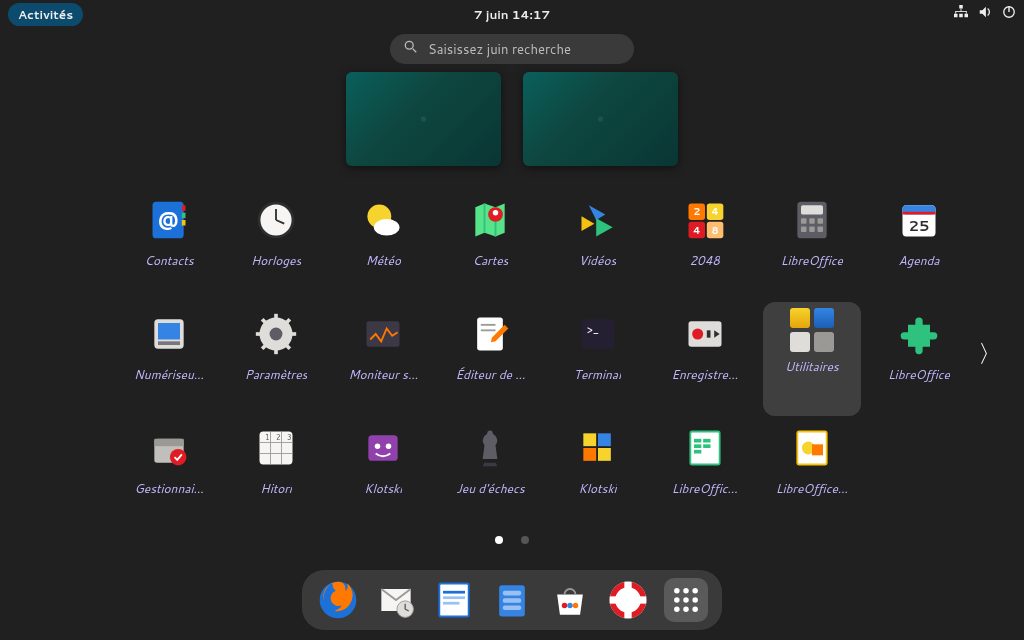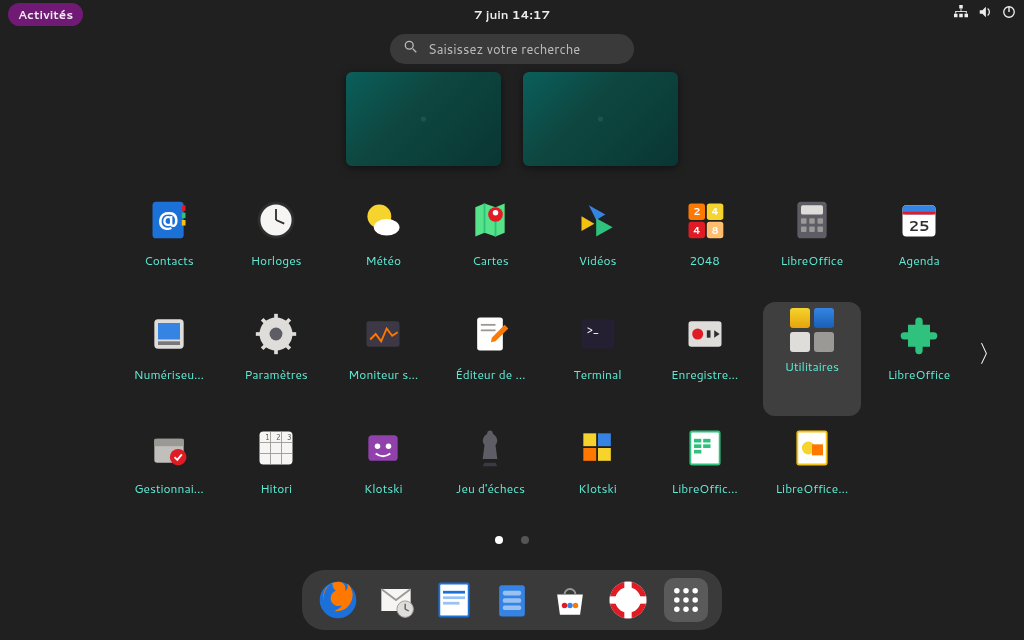--- a/index.html
+++ b/index.html
@@ -1,29 +1,29 @@
 <!DOCTYPE html>
 <html><head>
 <meta charset="utf-8">
 <style>
   * { margin:0; padding:0; box-sizing:border-box; font-family: Cantarell, -apple-system, sans-serif; }
   body { width:1024px; height:640px; background:#202020; color:#eee; overflow:hidden; position:relative; }
   .topbar { position:absolute; top:0; left:0; right:0; height:28px; display:flex; align-items:center; padding:0 8px; font-size:12px; font-weight:600; }
-  .activities { background:#701a75; padding:3px 10px; border-radius:12px; cursor:pointer; }
+  .activities { background:#0c4a6e; padding:3px 10px; border-radius:12px; cursor:pointer; }
   .datetime { position:absolute; left:50%; transform:translateX(-50%); }
   .tray { position:absolute; right:8px; display:flex; gap:10px; align-items:center; }
   .tray svg { width:14px; height:14px; fill:#eee; }
   .search { position:absolute; top:34px; left:50%; transform:translateX(-50%); width:244px; height:30px; background:#3a3a3a; border-radius:20px; display:flex; align-items:center; padding:0 14px; gap:10px; color:#bbb; font-size:13px; }
   .search svg { width:14px; height:14px; fill:#bbb; }
   .workspaces { position:absolute; top:72px; left:50%; transform:translateX(-50%); display:flex; gap:22px; }
   .ws { width:155px; height:94px; background:linear-gradient(135deg,#0a5f5c 0%,#0e4740 40%,#093634 100%); border-radius:6px; position:relative; box-shadow:0 2px 8px rgba(0,0,0,.5); }
   .ws::after { content:""; position:absolute; inset:0; background:radial-gradient(circle at 50% 50%, rgba(255,255,255,.08) 0 2px, transparent 3px); }
   .grid { position:absolute; top:188px; left:120px; right:56px; display:grid; grid-template-columns:repeat(8,98px); grid-template-rows:repeat(3,114px); justify-content:space-between; }
   .app { display:flex; flex-direction:column; align-items:center; gap:8px; cursor:pointer; padding-top:8px;}
-  .app-label { font-size:12px; max-width:92px; white-space:nowrap; overflow:hidden; text-overflow:ellipsis; color:#5eead4;}
+  .app-label { font-size:12px; max-width:92px; white-space:nowrap; overflow:hidden; text-overflow:ellipsis; color:#c4b5fd;font-style:italic;}
   .ic { width:48px; height:48px; display:flex; align-items:center; justify-content:center; border-radius:8px; }
   .folder { background:#3f3f3f; border-radius:12px; padding:6px 10px 22px; display:flex; flex-direction:column; align-items:center; gap:6px; }
   .folder .mini { display:grid; grid-template-columns:repeat(2,20px); gap:4px; }
   .folder .mini div { width:20px; height:20px; border-radius:3px; }
   .page-nav { position:absolute; top:336px; right:22px; color:#fff; font-size:24px; cursor:pointer;}
   .page-dots { position:absolute; bottom:96px; left:50%; transform:translateX(-50%); display:flex; gap:18px; }
   .page-dots span { width:8px; height:8px; border-radius:50%; background:#555; display:block;}
   .page-dots span.active { background:#fff; }
   .dash { position:absolute; bottom:10px; left:50%; transform:translateX(-50%); background:#3a3a3a; border-radius:22px; padding:8px 14px; display:flex; gap:14px; align-items:center; }
   .dash .ic { width:44px; height:44px; }
@@ -57,21 +57,21 @@
           <rect x="7.2" y="2" width="1.6" height="6" fill="#eee"></rect>
         </svg></span>
   </div>
 </div>
 
 <div class="search">
   <span><svg viewBox="0 0 16 16">
         <circle cx="6" cy="6" r="4.5" fill="none" stroke="#bbb" stroke-width="1.5"></circle>
         <line x1="10" y1="10" x2="14" y2="14" stroke="#bbb" stroke-width="1.5"></line>
       </svg></span>
-  <span>Saisissez votre recherche</span>
+  <span>Saisissez juin recherche</span>
 </div>
 
 <div class="workspaces">
   <div class="ws"></div>
   <div class="ws"></div>
 </div>
 
 <div class="grid">
 
   <div class="app">

